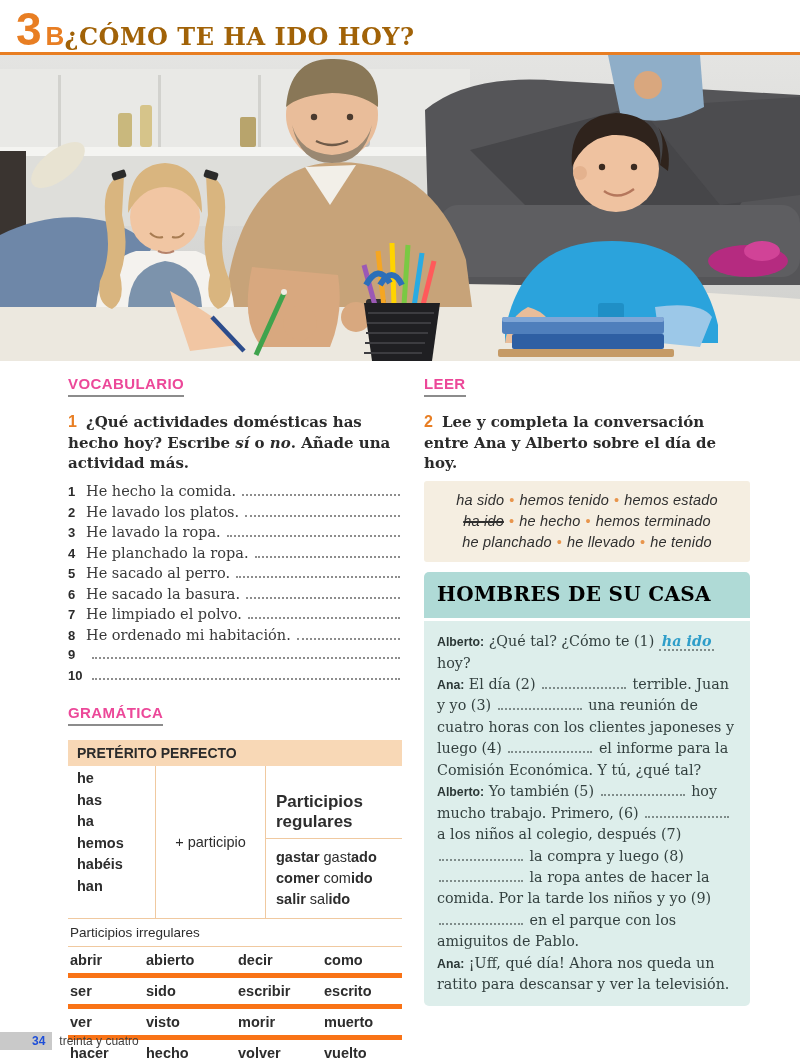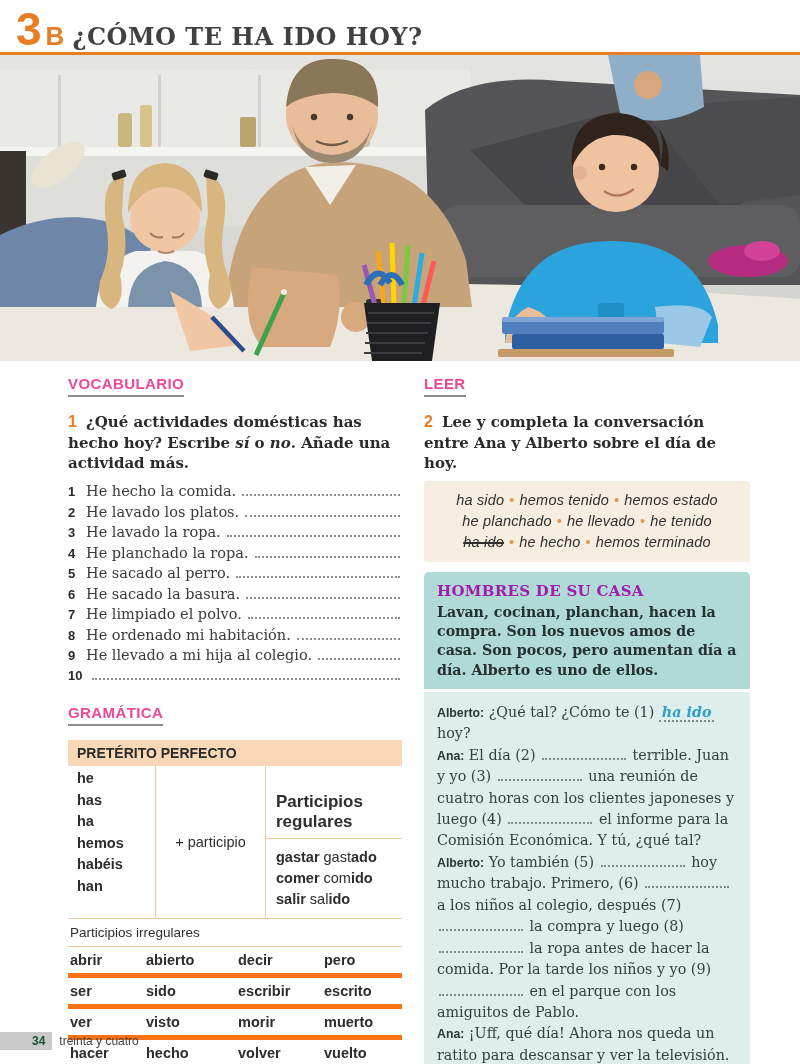--- a/index.html
+++ b/index.html
@@ -8,21 +8,21 @@
     position:relative; width:800px; height:1064px; margin:0 auto;
     background:#fff; overflow:hidden;
     font-family:"Liberation Sans", sans-serif; color:#2e2e2e;
   }
 
   
   .unit-header { display:flex; align-items:baseline; padding:6px 0 0 16px; height:52px; }
   .unit-num  { font-size:46px; font-weight:bold; color:#e87e23; line-height:1; letter-spacing:-1px; }
   .unit-let  { font-size:26px; font-weight:bold; color:#e87e23; margin-left:5px; }
   .unit-title{ font-family:"DejaVu Serif","Liberation Serif",serif; font-size:24px; font-weight:bold;
-               color:#404040; margin-left:8px; letter-spacing:.5px; }
+               color:#a16207; margin-left:0; letter-spacing:.5px; }
   .orange-rule { height:3px; background:#e87e23; width:100%; }
 
   
   .photo-wrap { width:800px; height:306px; overflow:hidden; background:#d9d9d7; }
   .photo-wrap svg { display:block; }
 
   
   .main { display:flex; gap:22px; padding:14px 50px 0 68px; }
   .col-left  { width:334px; flex:0 0 334px; }
   .col-right { flex:1 1 auto; min-width:0; }
@@ -69,34 +69,34 @@
   
   .word-bank { background:#f5eee1; border-radius:3px; padding:9px 20px; text-align:center;
                font-style:italic; font-size:14.5px; color:#2f2f2f; line-height:1.45;
                margin:4px 0 10px 0; letter-spacing:.2px; }
   .wb-dot { color:#e8954c; padding:0 5px; font-style:normal; }
   .wb-struck { text-decoration:line-through; text-decoration-thickness:1.5px; }
 
   .reading-card { margin-bottom:12px; }
   .reading-head { background:#afdad6; border-radius:5px 5px 0 0; padding:10px 13px 9px 13px; }
   .reading-title { font-family:"DejaVu Serif","Liberation Serif",serif; font-weight:bold;
-                   font-size:15px; color:#a21caf; letter-spacing:.3px; margin-bottom:3px; }
+                   font-size:20px; color:#000000; letter-spacing:.3px; margin-bottom:3px; }
   .reading-intro { font-family:"DejaVu Serif","Liberation Serif",serif; font-weight:600;
                    font-size:14.2px; line-height:1.35; color:#26302f; }
   .dialogue { background:#ddeeeb; border-radius:0 0 5px 5px; margin-top:3px; padding:10px 13px;
               font-family:"DejaVu Serif","Liberation Serif",serif; font-size:14.3px;
               line-height:1.5; color:#33403f; }
   .seg-speaker { font-family:"Liberation Sans",sans-serif; font-weight:bold; font-size:12.3px; color:#2b3736; }
   .blank { display:inline-block; width:84px; border-bottom:2px dotted #7f8c8a; height:11px; margin:0 2px; }
   .seg-filled { color:#2f9ec9; font-style:italic; font-weight:bold; border-bottom:2px dotted #7f8c8a;
                 padding:0 3px; }
 
   
   .footer { position:absolute; left:0; bottom:14px; display:flex; align-items:center; font-size:12px; }
-  .page-num-box { background:#c9c9c9; color:#14532d; font-weight:bold; padding:2px 7px 2px 32px; }
+  .page-num-box { background:#c9c9c9; color:#1d4ed8; font-weight:bold; padding:2px 7px 2px 32px; }
   .page-words { margin-left:7px; color:#3f3f3f;text-align:center; }
 </style>
 </head>
 <body>
 
 <div class="page">
 
   <div class="unit-header">
     <span class="unit-num">3</span>
     <span class="unit-let">B</span>
@@ -258,21 +258,20 @@
             <span class="vtext">He limpiado el polvo.</span>
             <span class="leader"></span>
           </div>
           <div class="vocab-row">
             <span class="vnum">8</span>
             <span class="vtext">He ordenado mi habitación.</span>
             <span class="leader"></span>
           </div>
           <div class="vocab-row">
             <span class="vnum">9</span>
-            <span class="vtext">He llevado a mi hija al colegio.</span>
             <span class="leader"></span>
           </div>
           <div class="vocab-row">
             <span class="vnum">10</span>
             <span class="vtext"></span>
             <span class="leader"></span>
           </div>
         </div>
 
       <div class="gram-section">
@@ -299,21 +298,21 @@
                   <div><span class="seg-b">salir</span><span>  sal</span><span class="seg-b">ido</span></div>
                 </div>
             </div>
           </div>
 
           <div class="gram-irr-head">Participios irregulares</div>
           <div class="gram-grid">
               <span>abrir</span>
               <span>abierto</span>
               <span>decir</span>
-              <span>pero</span>
+              <span>como</span>
               <span>ser</span>
               <span>sido</span>
               <span>escribir</span>
               <span>escrito</span>
               <span>ver</span>
               <span>visto</span>
               <span>morir</span>
               <span>muerto</span>
               <span>hacer</span>
               <span>hecho</span>
@@ -332,28 +331,27 @@
 
     <div class="col-right">
       <div class="section-title">LEER</div>
 
       <div class="exercise">
         <span class="ex-num">2</span><span>Lee y completa la conversación entre Ana y Alberto sobre el día de hoy.</span>
       </div>
 
       <div class="word-bank">
           <div><span>ha sido</span><span class="wb-dot">•</span><span>hemos tenido</span><span class="wb-dot">•</span><span>hemos estado</span></div>
+          <div><span class="wb-struck">ha ido</span><span class="wb-dot">•</span><span>he hecho</span><span class="wb-dot">•</span><span>hemos terminado</span></div>
           <div><span>he planchado</span><span class="wb-dot">•</span><span>he llevado</span><span class="wb-dot">•</span><span>he tenido</span></div>
-          <div><span class="wb-struck">ha ido</span><span class="wb-dot">•</span><span>he hecho</span><span class="wb-dot">•</span><span>hemos terminado</span></div>
         </div>
 
       <div class="reading-card">
         <div class="reading-head">
           <div class="reading-title">HOMBRES DE SU CASA</div>
-          <div class="reading-intro">Lavan, cocinan, planchan, hacen la compra. Son los nuevos amos de casa. Son pocos, pero aumentan día a día. Alberto es uno de ellos.</div>
         </div>
         <div class="dialogue"><span class="seg-speaker">Alberto:</span><span class="seg-text"> ¿Qué tal? ¿Cómo te (1) </span><span class="seg-filled">ha ido</span><span class="seg-text"> hoy?</span><br><span class="seg-speaker">Ana:</span><span class="seg-text"> El día (2) </span><span class="blank"></span><span class="seg-text"> terrible. Juan y yo (3) </span><span class="blank"></span><span class="seg-text"> una reunión de cuatro horas con los clientes japoneses y luego (4) </span><span class="blank"></span><span class="seg-text"> el informe para la Comisión Económica. Y tú, ¿qué tal?</span><br><span class="seg-speaker">Alberto:</span><span class="seg-text"> Yo también (5) </span><span class="blank"></span><span class="seg-text"> hoy mucho trabajo. Primero, (6) </span><span class="blank"></span><span class="seg-text"> a los niños al colegio, después (7) </span><span class="blank"></span><span class="seg-text"> la compra y luego (8) </span><span class="blank"></span><span class="seg-text"> la ropa antes de hacer la comida. Por la tarde los niños y yo (9) </span><span class="blank"></span><span class="seg-text"> en el parque con los amiguitos de Pablo.</span><br><span class="seg-speaker">Ana:</span><span class="seg-text"> ¡Uff, qué día! Ahora nos queda un ratito para descansar y ver la televisión.</span></div>
       </div>
 
       
 
       
 
       
     </div>

